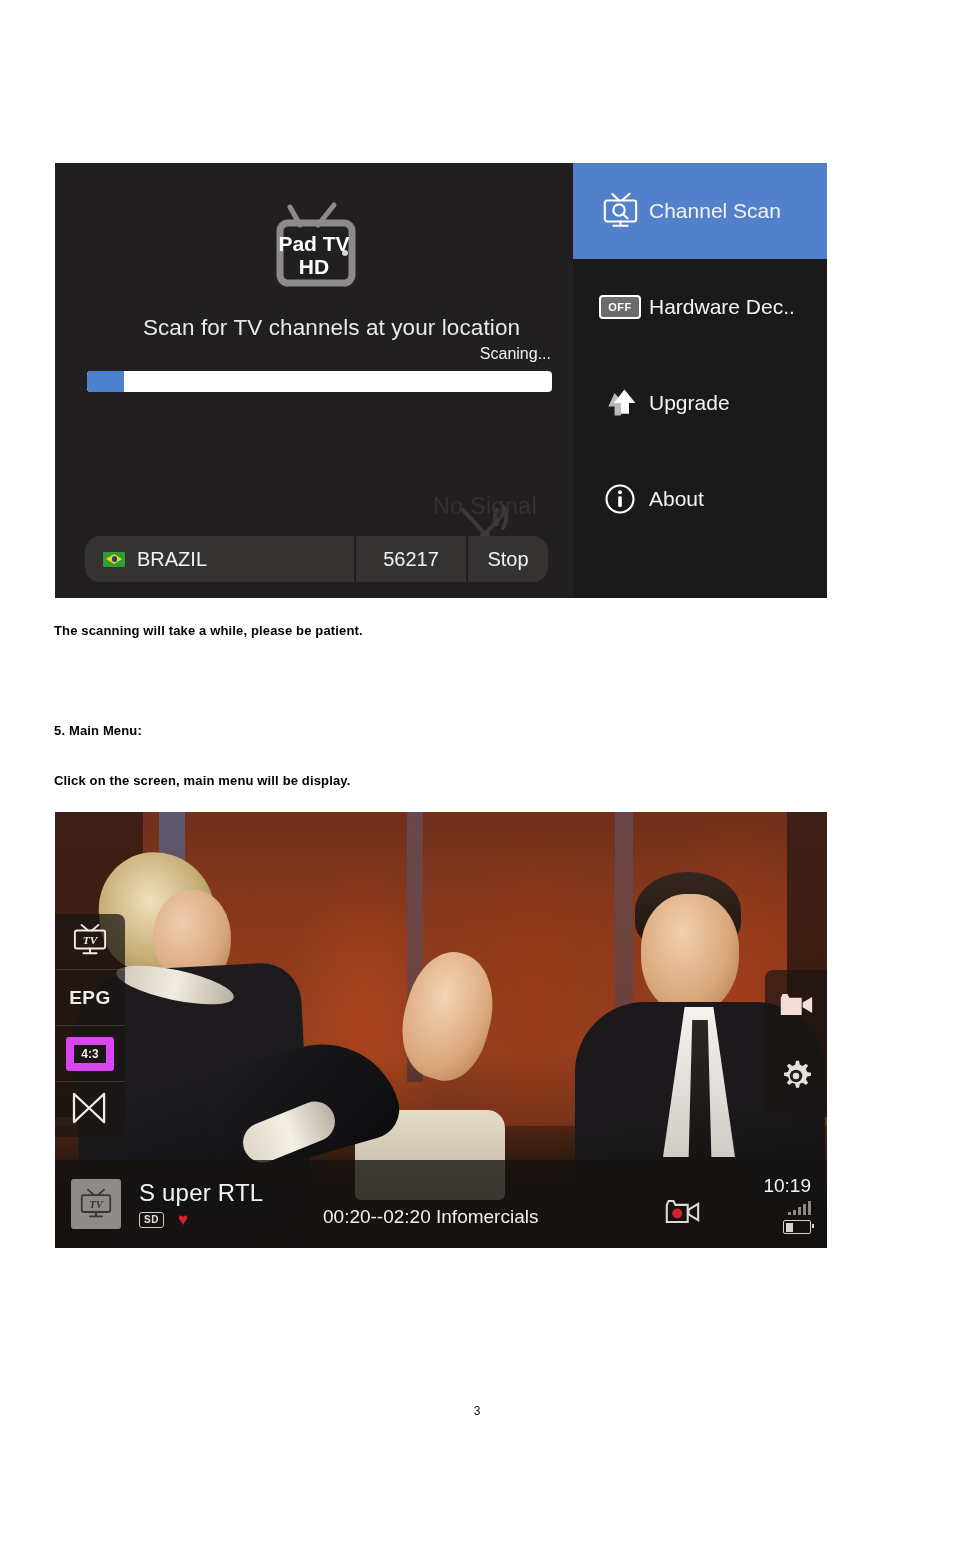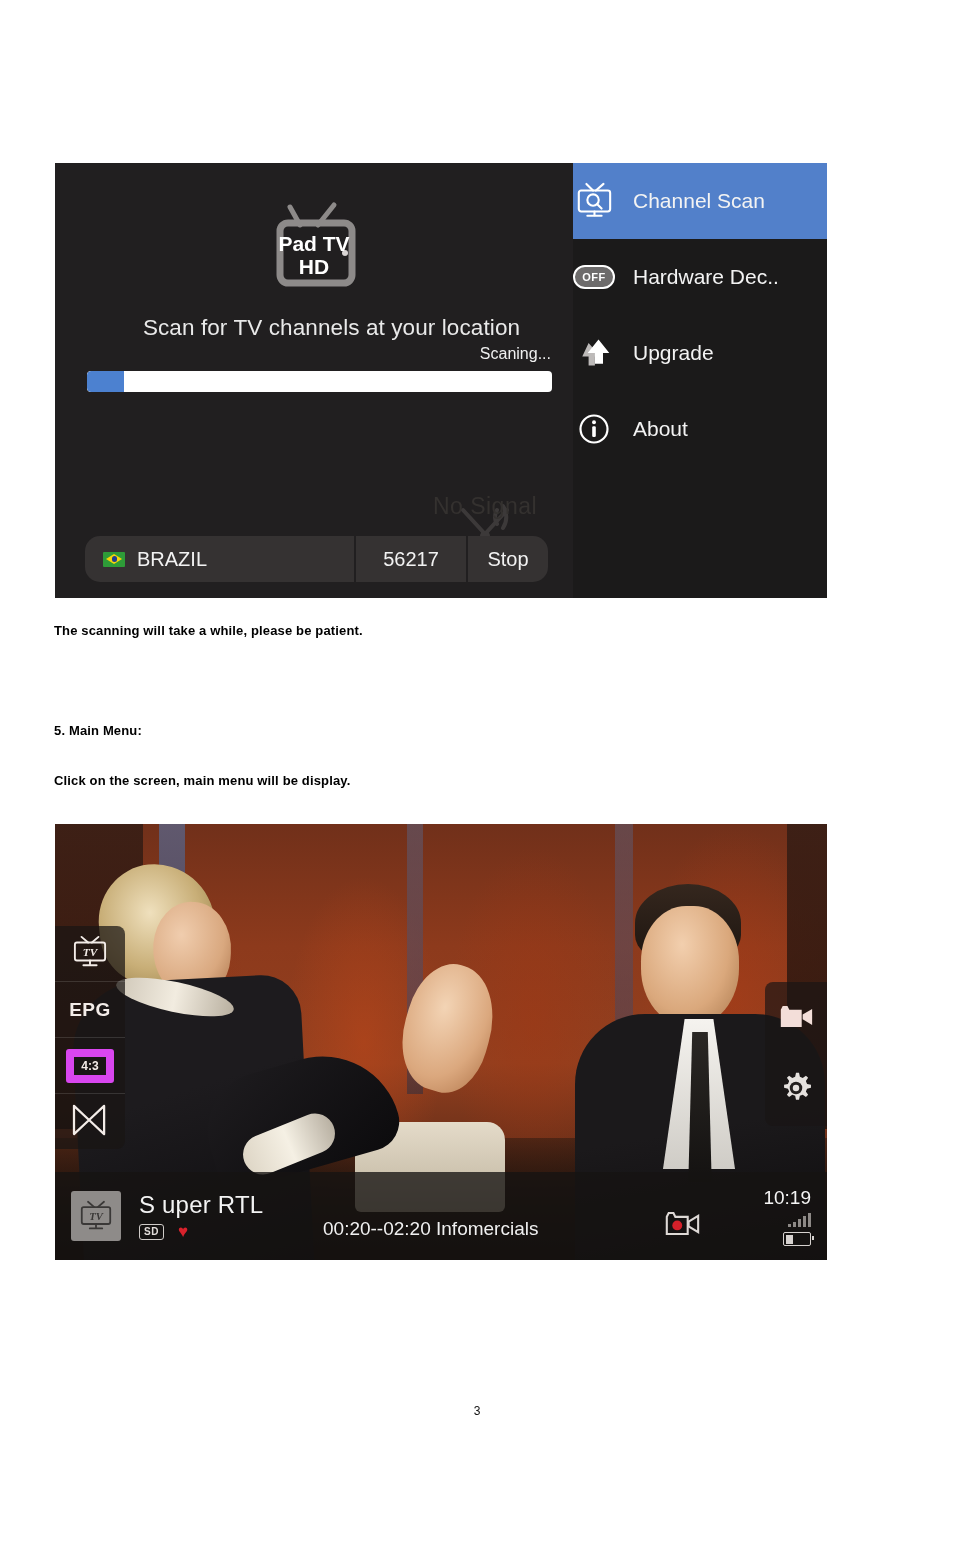--- a/index.html
+++ b/index.html
@@ -152,42 +152,42 @@
   }
 
   
   #scan-menu {
     width: 254px;
     height: 100%;
     background: #1b1a1a;
     flex: 0 0 auto;
   }
   .menu-item {
-    height: 76px;
+    height: 96px;
     display: flex;
     align-items: center;
-    gap: 18px;
-    padding-left: 0;
+    gap: 8px;
+    padding-left: 26px;
     box-sizing: border-box;
     color: #f3f3f3;
     font-size: 21px;
   }
   .menu-item.active { background: #5280ca; }
   .menu-icon {
     width: 42px;
     height: 40px;
     display: flex;
     align-items: center;
     justify-content: center;
     flex: 0 0 auto;
   }
   .off-pill {
     width: 38px; height: 20px;
     border: 2px solid #ffffff;
-    border-radius: 12px;
+    border-radius: 4px;
     background: #6d6b6b;
     color: #ffffff;
     font-size: 11px;
     font-weight: bold;
     display:flex; align-items:center; justify-content:center;
     letter-spacing: .5px;
   }
 
   
   .doc-text {
@@ -204,21 +204,20 @@
 
   
   #player-screenshot {
     position: absolute;
     left: 55px;
     top: 812px;
     width: 772px;
     height: 436px;
     overflow: hidden;
     background: #120b08;
-    margin-top: 12px;
   }
   
   .stage-bg {
     position: absolute;
     inset: 0;
     background:
       radial-gradient(ellipse 120px 200px at 14% 42%, rgba(150,50,20,.55), transparent 70%),
       radial-gradient(ellipse 110px 230px at 40% 50%, rgba(190,70,25,.55), transparent 72%),
       radial-gradient(ellipse 120px 240px at 62% 45%, rgba(160,55,20,.5), transparent 72%),
       radial-gradient(ellipse 130px 240px at 88% 40%, rgba(175,60,22,.5), transparent 72%),

